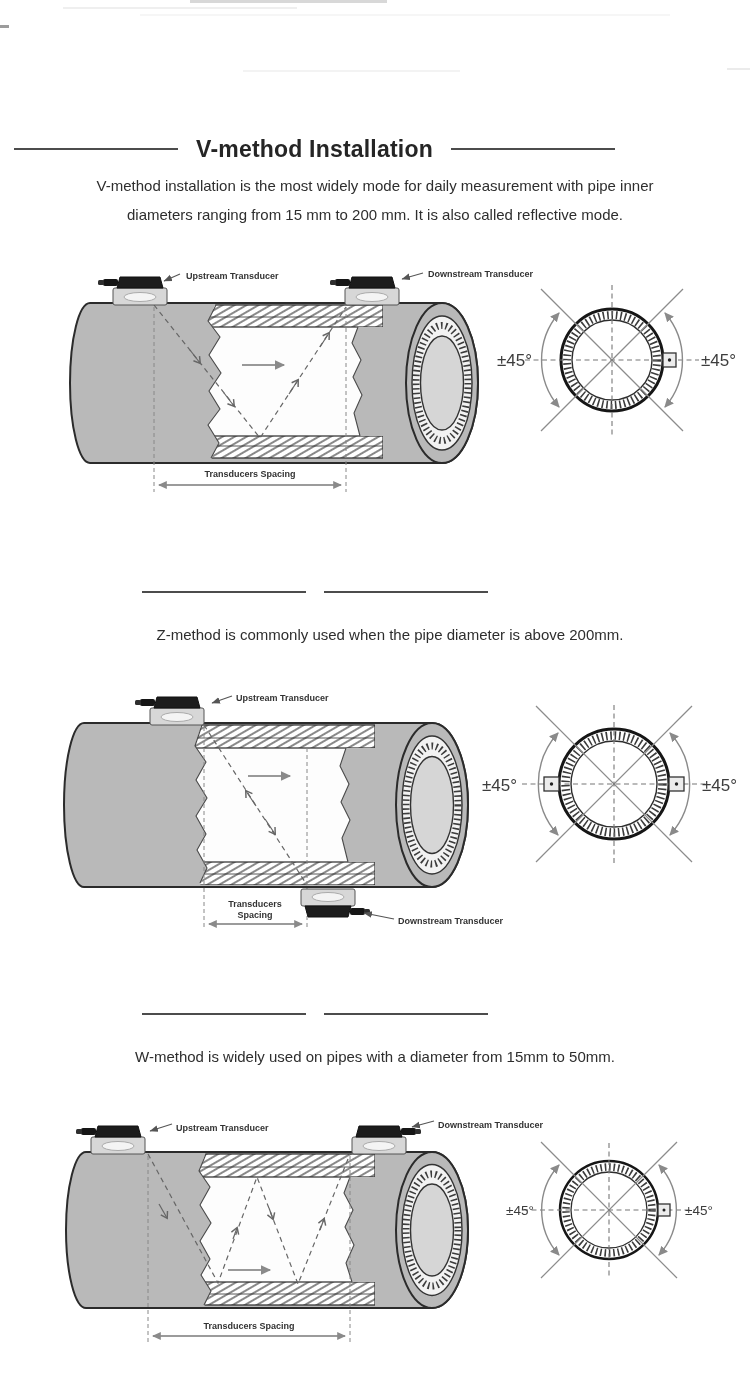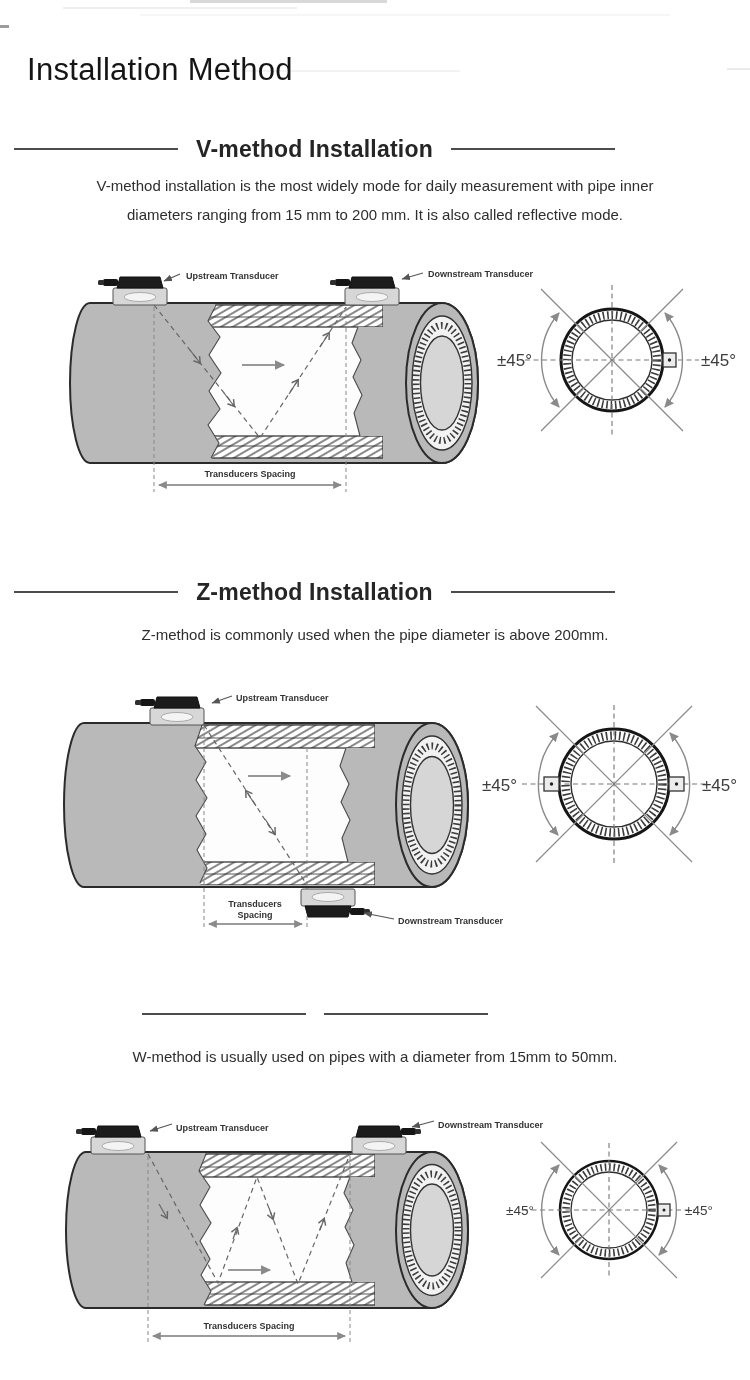--- a/index.html
+++ b/index.html
@@ -8,21 +8,21 @@
   .page { position:relative; width:750px; height:1380px; background:#ffffff; overflow:hidden; }
   .artifact { position:absolute; }
   .page-title { position:absolute; left:27px; top:52px; font-size:31px; font-weight:400;
                 color:#151515; letter-spacing:0.3px; }
   .sec-head { position:absolute; left:0; width:629px; height:30px; display:flex;
               align-items:center; justify-content:center; gap:18px; }
   .sec-head .rule { width:164px; height:2px; background:#4c4c4c; }
   .sec-head h2 { font-size:23px; font-weight:700; color:#252525; letter-spacing:0.2px; }
   .desc { position:absolute; text-align:center; font-size:15px; line-height:29px; color:#2e2e2e; }
   #v-desc { left:85px; width:580px; top:171px; }
-  #z-desc { left:75px; width:600px; top:620px;text-align:center; }
+  #z-desc { left:90px; width:600px; top:620px;text-align:center; }
   #w-desc { left:75px; width:600px; top:1042px; }
   svg.diagram { position:absolute; overflow:visible; }
   #v-pipe   { left:58px;  top:265px; }
   #v-circle { left:495px; top:272px; }
   #z-pipe   { left:50px;  top:688px; }
   #z-circle { left:478px; top:693px; }
   #w-pipe   { left:52px;  top:1108px; }
   #w-circle { left:495px; top:1140px; }
   .dlabel { font-size:9px; font-weight:700; fill:#333; font-family:"Liberation Sans",sans-serif; }
   .angle  { fill:#3d3d3d; font-family:"Liberation Sans",sans-serif; }
@@ -59,21 +59,20 @@
 <div class="page">
 
   
   <div class="artifact" style="left:190px;top:0;width:197px;height:3px;background:#d8d8d8"></div>
   <div class="artifact" style="left:63px;top:7px;width:234px;height:2px;background:#efefef"></div>
   <div class="artifact" style="left:140px;top:14px;width:530px;height:2px;background:#f6f6f6"></div>
   <div class="artifact" style="left:0;top:25px;width:9px;height:3px;background:#9c9c9c"></div>
   <div class="artifact" style="left:243px;top:70px;width:217px;height:2px;background:#f3f3f3"></div>
   <div class="artifact" style="left:727px;top:68px;width:23px;height:2px;background:#ebebeb"></div>
 
-  <h1 class="page-title">Installation Method</h1>
 
   
   <div class="sect">
     <div class="sec-head" style="top:134px">
       <span class="rule"></span>
       <h2>V-method Installation</h2>
       <span class="rule"></span>
     </div>
     <p class="desc" id="v-desc">V-method installation is the most widely mode for daily measurement with pipe inner diameters ranging from 15 mm to 200 mm. It is also called reflective mode.</p>
 
@@ -142,21 +141,20 @@
       </g>
       <text class="angle" x="2" y="94" font-size="17">±45°</text>
       <text class="angle" x="206" y="94" font-size="17">±45°</text>
     </svg>
   </div>
 
   
   <div class="sect">
     <div class="sec-head" style="top:577px">
       <span class="rule"></span>
-      <h2>Z-method Installation</h2>
       <span class="rule"></span>
     </div>
     <p class="desc" id="z-desc">Z-method is commonly used when the pipe diameter is above 200mm.</p>
 
     <svg class="diagram" id="z-pipe" width="472" height="252" viewBox="0 0 472 252" xmlns="http://www.w3.org/2000/svg">
       <defs>
         <clipPath id="clipZ">
           <polygon points="152,35 145,58 156,74 146,92 157,110 146,128 156,146 147,162 157,180 150,197 325,197 325,35"></polygon>
         </clipPath>
       </defs>
@@ -222,21 +220,21 @@
       <text class="angle" x="224" y="98" font-size="17">±45°</text>
     </svg>
   </div>
 
   
   <div class="sect">
     <div class="sec-head" style="top:999px">
       <span class="rule"></span>
       <span class="rule"></span>
     </div>
-    <p class="desc" id="w-desc">W-method is usually used on pipes with a diameter from 15mm to 50mm.</p>
+    <p class="desc" id="w-desc">W-method is widely used on pipes with a diameter from 15mm to 50mm.</p>
 
     <svg class="diagram" id="w-pipe" width="475" height="245" viewBox="0 0 475 245" xmlns="http://www.w3.org/2000/svg">
       <defs>
         <clipPath id="clipW">
           <polygon points="154,44 147,63 158,79 148,97 159,115 148,133 158,151 149,167 159,183 152,199 323,199 323,44"></polygon>
         </clipPath>
       </defs>
       <g>
         <path d="M 34 44 L 380 44 A 36 78 0 0 1 380 200 L 34 200 A 20 78 0 0 1 34 44 Z" fill="#b9b9b9" stroke="#2b2b2b" stroke-width="2"></path>
       </g>

